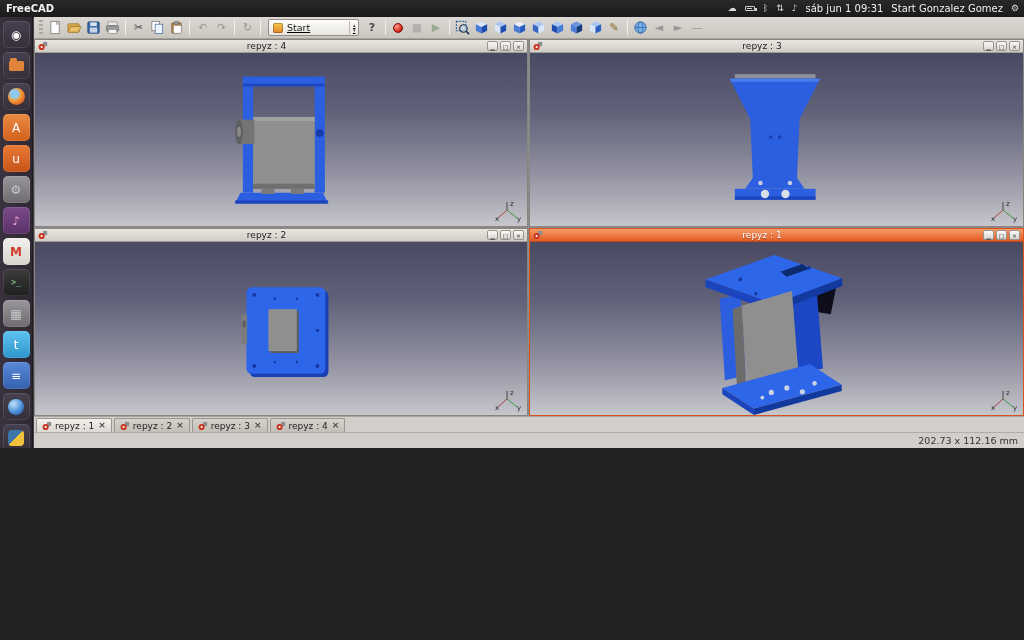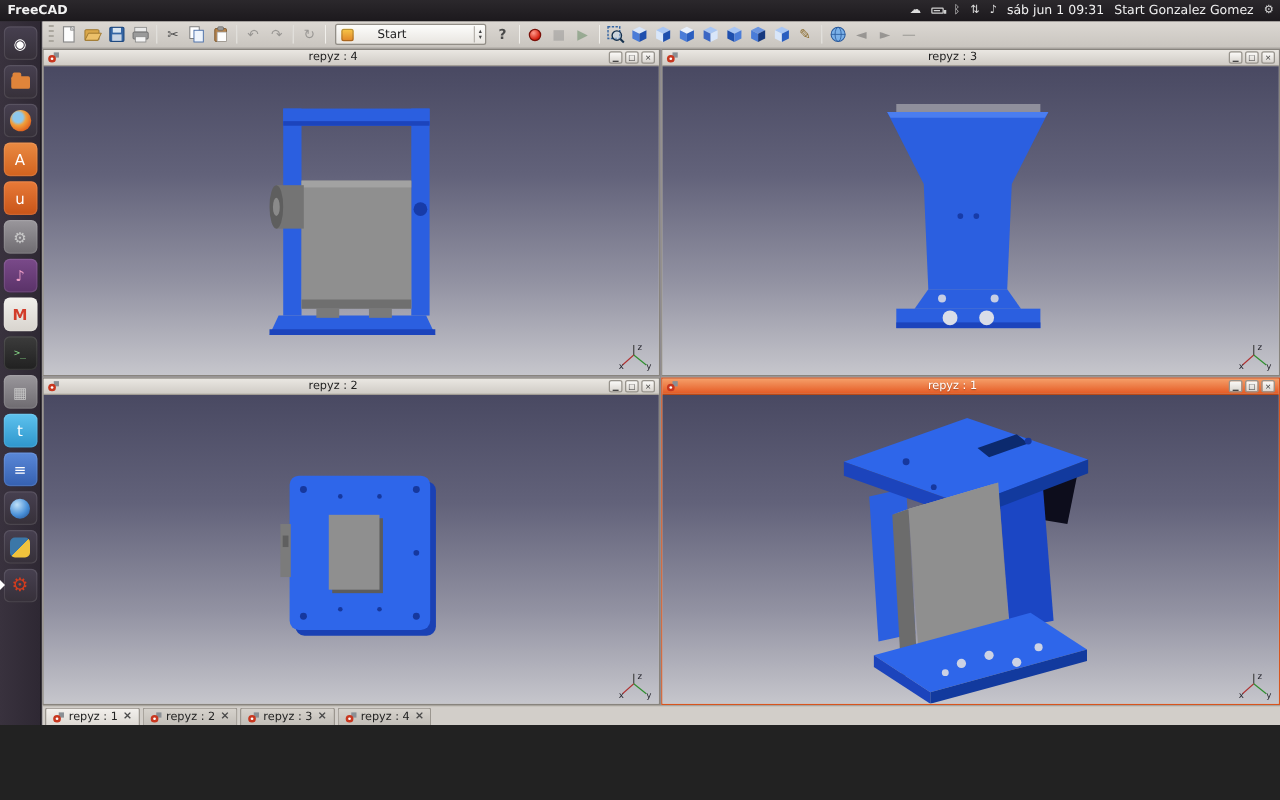--- a/index.html
+++ b/index.html
@@ -1,17 +1,17 @@
 <!DOCTYPE html>
 <html><head>
 <meta charset="utf-8">
 <style>
   html,body{margin:0;padding:0;background:#222;}
   *{box-sizing:border-box;font-family:"DejaVu Sans","Liberation Sans",sans-serif;}
-  .screen{position:relative;width:1024px;height:580px;overflow:hidden;background:#454049;}
+  .screen{position:relative;width:1024px;height:448px;overflow:hidden;background:#454049;}
 
   
   .top-bar{position:absolute;top:0;left:0;right:0;height:17px;background:linear-gradient(#2b282c,#1c191d);
     color:#e8e8e8;display:flex;align-items:center;font-size:10px;z-index:30;}
   .app-title{padding-left:6px;font-weight:bold;color:#f2f2f2;}
   .tray{margin-left:auto;display:flex;align-items:center;gap:8px;padding-right:5px;}
   .tray-ic{font-size:9px;color:#dcdcdc;line-height:1;}
   .battery{width:10px;height:5px;border:1px solid #cfcfcf;border-radius:1px;position:relative;display:inline-block;}
   .battery::before{content:"";position:absolute;left:1px;top:1px;bottom:1px;width:5px;background:#cfcfcf;}
   .battery::after{content:"";position:absolute;right:-3px;top:1px;width:2px;height:3px;background:#cfcfcf;}
@@ -52,21 +52,21 @@
   
   .toolbar{height:22px;background:linear-gradient(#dcd8d3,#c9c5bf);border-bottom:1px solid #a6a29b;
     display:flex;align-items:center;padding:0 2px;flex:none;}
   .tbtn{all:unset;display:flex;align-items:center;justify-content:center;width:19px;height:19px;cursor:default;flex:none;}
   .glyph{font-size:11px;color:#4a4a4a;line-height:1;}
   .dim{opacity:.42;}
   .sep{width:1px;height:15px;background:#a8a49d;border-right:1px solid #f1efeb;margin:0 3px;flex:none;}
   .handle{width:4px;height:15px;margin:0 3px;flex:none;
     background:repeating-linear-gradient(180deg,#aba79f 0 2px,transparent 2px 4px);}
   .combo{display:flex;align-items:center;height:17px;background:linear-gradient(#fdfdfc,#e8e5e0);
-    border:1px solid #928e87;border-radius:2px;padding:0 2px 0 4px;margin:0 4px;gap:19px;flex:none;}
+    border:1px solid #928e87;border-radius:2px;padding:0 2px 0 4px;margin:0 4px;gap:4px;flex:none;text-decoration:underline;}
   .wb-ico{width:10px;height:10px;border-radius:2px;background:linear-gradient(#f8c84a,#e08428);
     box-shadow:inset 0 0 0 1px rgba(0,0,0,.25);flex:none;}
   .combo .val{font-size:9.5px;color:#222;min-width:58px;}
   .spin{display:flex;flex-direction:column;line-height:4.5px;font-size:5px;color:#444;
     border-left:1px solid #b8b4ae;padding-left:3px;height:13px;justify-content:center;}
   .rec{width:10px;height:10px;border-radius:50%;border:1px solid #7a1008;
     background:radial-gradient(circle at 35% 30%,#ff9a8a,#d42010 70%,#8a1008);}
   .stopg{color:#8a8a8a;}
   .playg{color:#4a7a4a;}
 
@@ -532,14 +532,17 @@
         <svg width="10" height="10" viewBox="0 0 11 11">
             <rect x="5.5" y="1" width="4.6" height="4.6" fill="#8a8f94"></rect>
             <circle cx="4" cy="6.6" r="3.4" fill="#c8371f"></circle>
             <circle cx="4" cy="6.6" r="1.2" fill="#fff"></circle>
           </svg>
         <span>repyz : 4</span>
         <span class="tclose">×</span>
       </div>
     </div>
 
+    <div class="status-bar">
+      <span class="dims">202.73 x 112.16 mm</span>
+    </div>
   </div>
 </div>
 
 </body></html>

